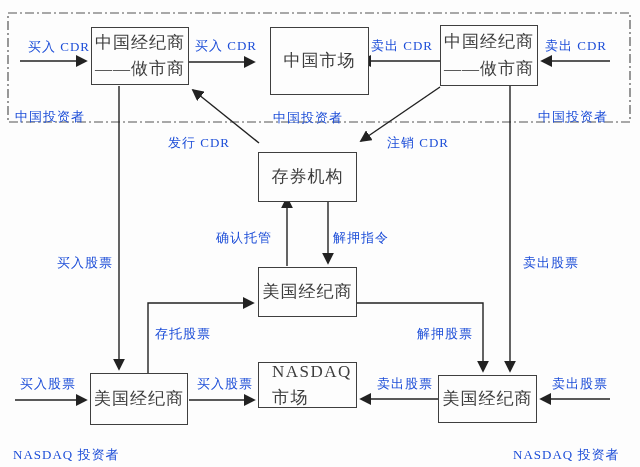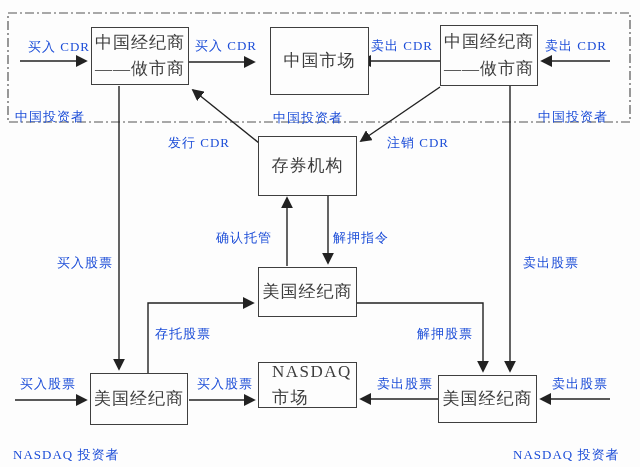--- a/index.html
+++ b/index.html
@@ -21,21 +21,21 @@
     box-sizing:border-box;
   }
   .box.left-align{align-items:flex-start;padding-left:13px;letter-spacing:1.5px;}
   .lbl{
     position:absolute;font-size:13px;color:#1d4ed8;letter-spacing:1px;white-space:nowrap;margin-top:8px;
   }
   
   #b-cn-broker-left {left:91px; top:27px; width:98px; height:58px;}
   #b-cn-market     {left:270px; top:27px; width:99px; height:68px;align-items:center;}
   #b-cn-broker-right{left:440px; top:25px; width:98px; height:61px;}
-  #b-depository    {left:258px; top:136px; width:99px; height:60px;}
+  #b-depository    {left:258px; top:152px; width:99px; height:50px;}
   #b-custodian     {left:258px; top:267px; width:99px; height:50px;}
   #b-us-broker-left{left:90px; top:373px; width:98px; height:52px;}
   #b-nasdaq        {left:258px; top:362px; width:99px; height:46px;}
   #b-us-broker-right{left:438px; top:375px; width:99px; height:48px;}
   
   #l-buy-cdr-left      {left:28px;  top:30px;}
   #l-buy-cdr-mid       {left:195px; top:29px;}
   #l-sell-cdr-mid      {left:371px; top:29px;}
   #l-sell-cdr-right    {left:545px; top:29px;}
   #l-cn-investor-left  {left:15px;  top:100px;}

